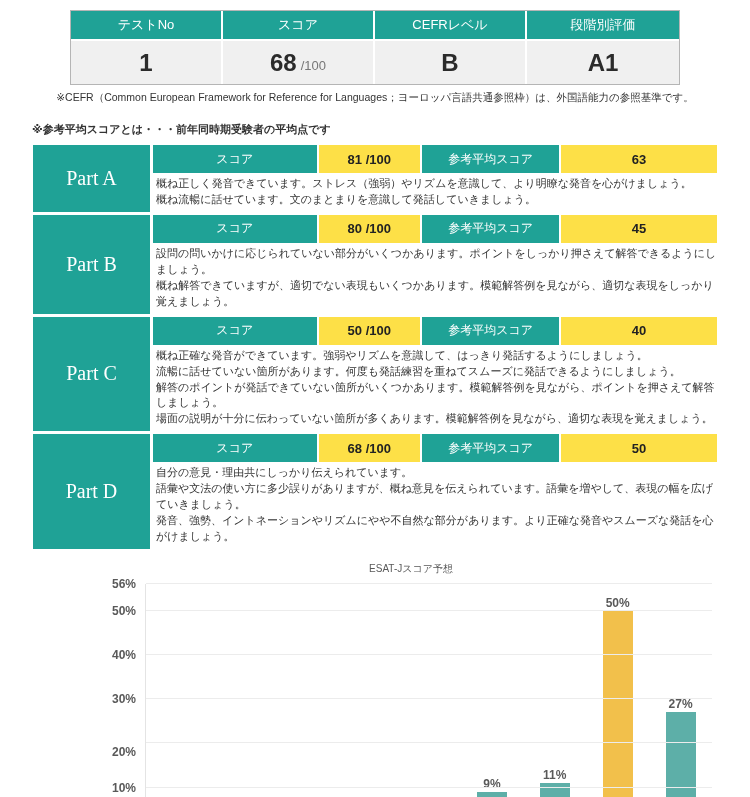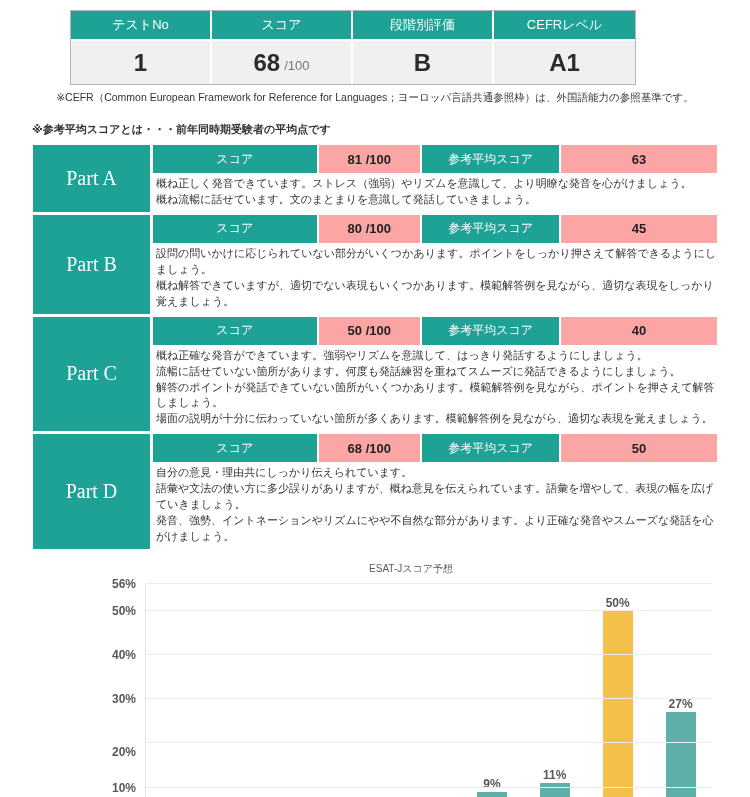--- a/index.html
+++ b/index.html
@@ -5,21 +5,21 @@
   * { box-sizing: border-box; }
   html,body { margin:0; padding:0; background:#fff; }
   body {
     width:750px; height:797px; overflow:hidden;
     font-family:"Liberation Sans","DejaVu Sans",sans-serif;
     color:#333;
   }
 
   
   .summary-table {
-    margin:10px 0 0 70px; width:566px;
+    margin:10px 0 0 70px; width:610px;
     display:grid; grid-template-columns:repeat(4,1fr);
     border:1px solid #b5b5b5;
   }
   .sum-h {
     background:#1fa296; color:#fff; font-size:13px;
     height:28px; display:flex; align-items:center; justify-content:center;
     border-right:2px solid #fff;
   }
   .sum-h:nth-child(4) { border-right:none; }
   .sum-v {
@@ -40,21 +40,21 @@
   .part-label {
     width:117px; min-width:117px; background:#1fa296; color:#fff;
     font-family:"Liberation Serif","DejaVu Serif",serif; font-size:20px;
     display:flex; align-items:center; justify-content:center; margin-right:3px;
   }
   .part-content { flex:1; }
   .score-row { display:flex; height:28px; }
   .score-row > div { display:flex; align-items:center; justify-content:center; margin-right:2px; }
   .score-row > div:last-child { margin-right:0; }
   .sc-th { background:#1fa296; color:#fff; font-size:12px; }
-  .sc-val { background:#fca5a5; font-size:13px; font-weight:bold; color:#222; }
+  .sc-val { background:#fde047; font-size:13px; font-weight:bold; color:#222; }
   .c1 { width:29%; } .c2 { width:18%; } .c3 { width:24.3%; } .c4 { flex:1; }
   .feedback {
     font-size:11px; line-height:1.45; color:#333;
     white-space:pre-line; padding:3px 0 4px 3px;
   }
 
   
   .chart { margin-top:13px; }
   .chart-title { text-align:center; padding-left:72px; font-size:10px; color:#595959; margin-bottom:8px; }
   .chart-body { display:grid; grid-template-columns:72px 567px; margin-left:73px; }
@@ -69,22 +69,22 @@
   .bar-col { flex:1; height:100%; display:flex; flex-direction:column; align-items:center; justify-content:flex-end; }
   .bar-value { font-size:12px; font-weight:bold; color:#595959; margin-bottom:1px; }
   .bar { width:30px; }
 </style>
 </head>
 <body>
 
 <div class="summary-table">
   <div class="sum-h">テストNo</div>
   <div class="sum-h">スコア</div>
+  <div class="sum-h">CEFRレベル</div>
   <div class="sum-h">段階別評価</div>
-  <div class="sum-h">CEFRレベル</div>
   <div class="sum-v">1</div>
   <div class="sum-v">
     <span>68</span>
     <span class="denom">/100</span>
   </div>
   <div class="sum-v">B</div>
   <div class="sum-v">A1</div>
 </div>
 
 <div class="cefr-note">※CEFR（Common European Framework for Reference for Languages；ヨーロッパ言語共通参照枠）は、外国語能力の参照基準です。</div>

